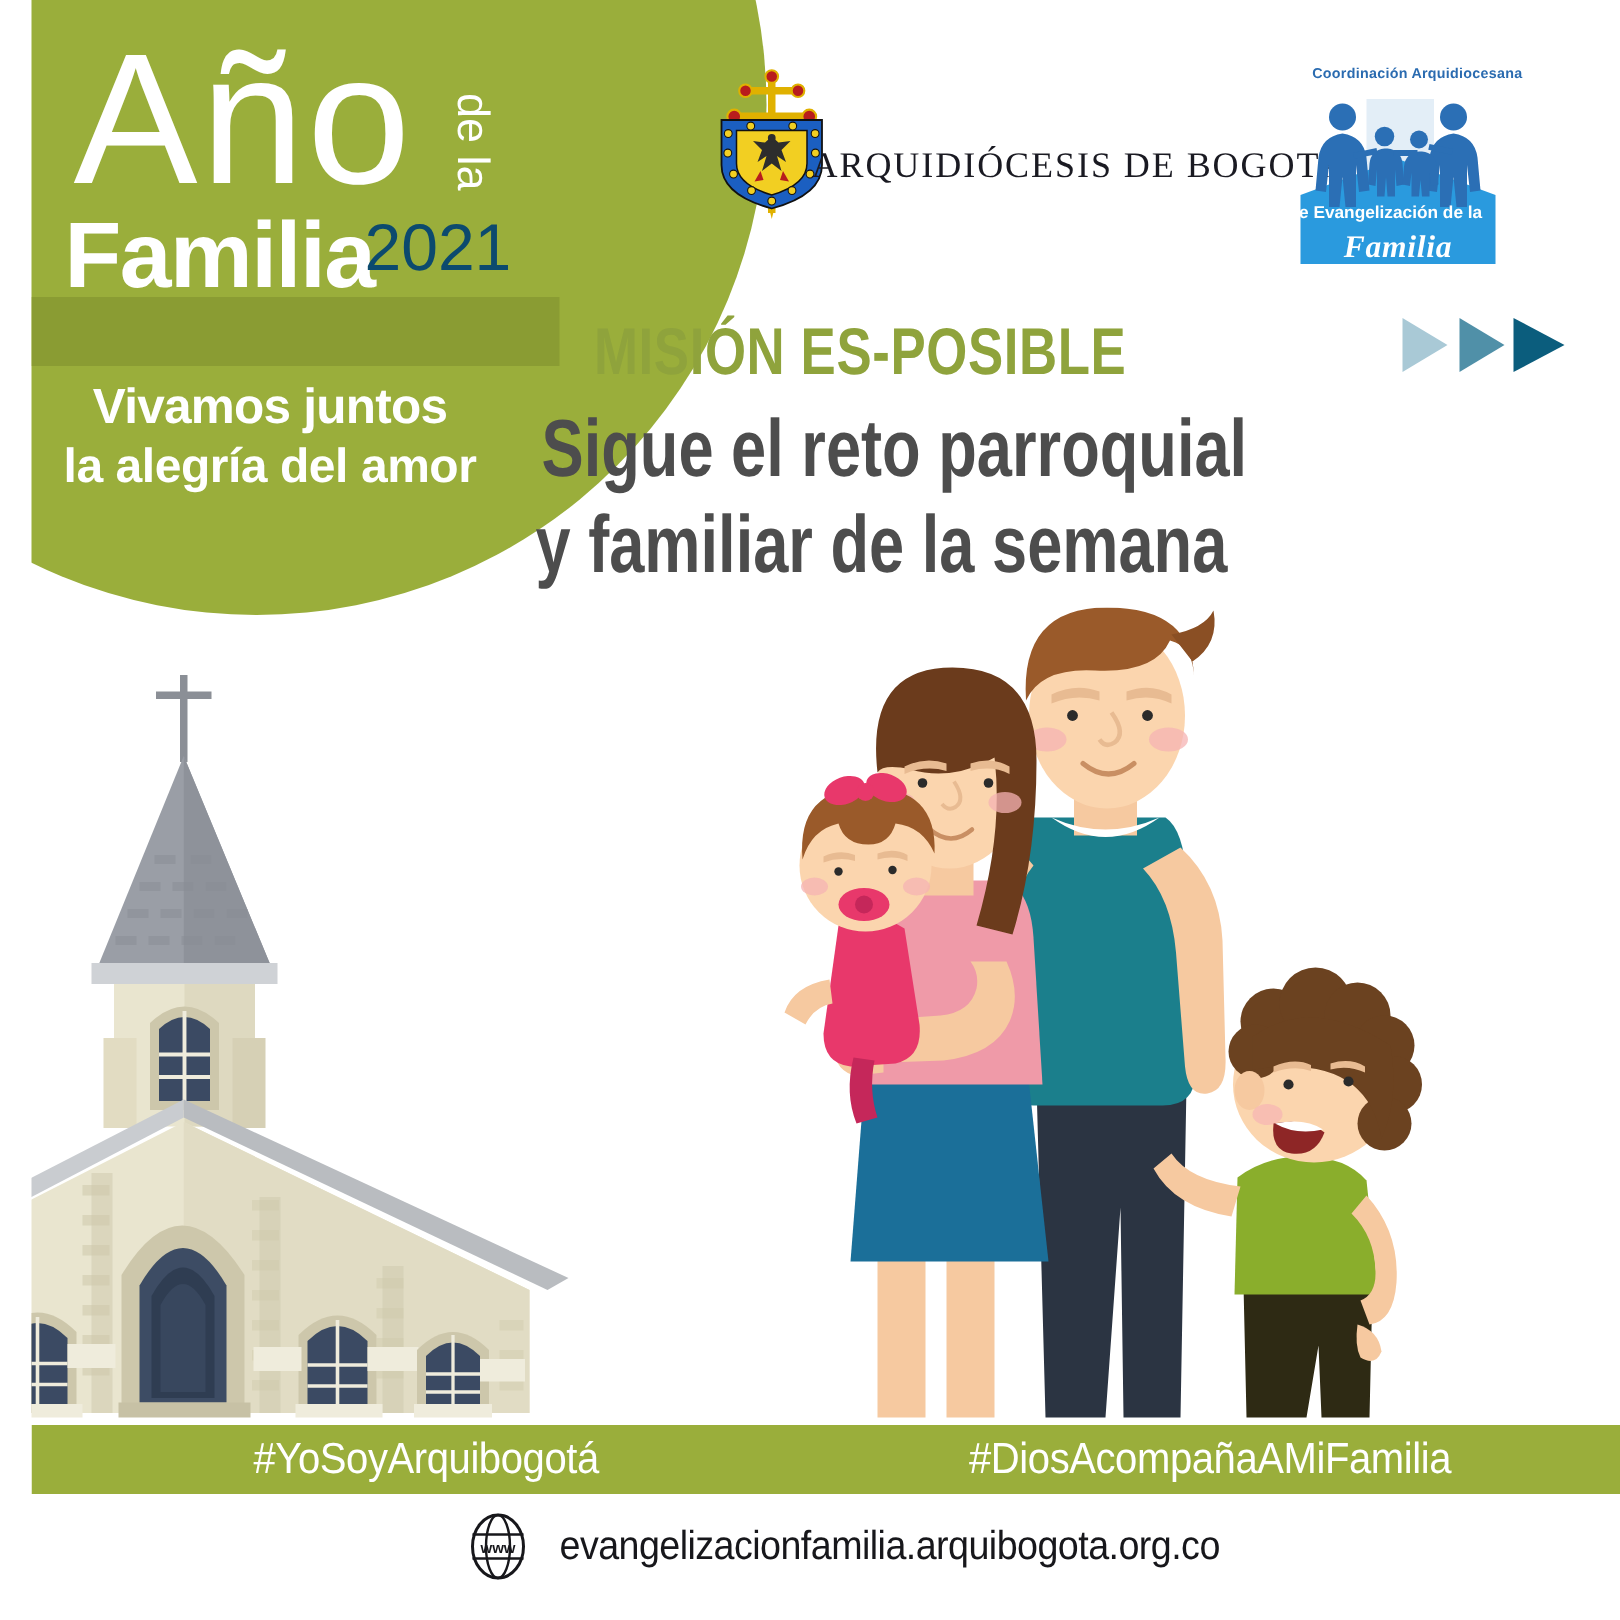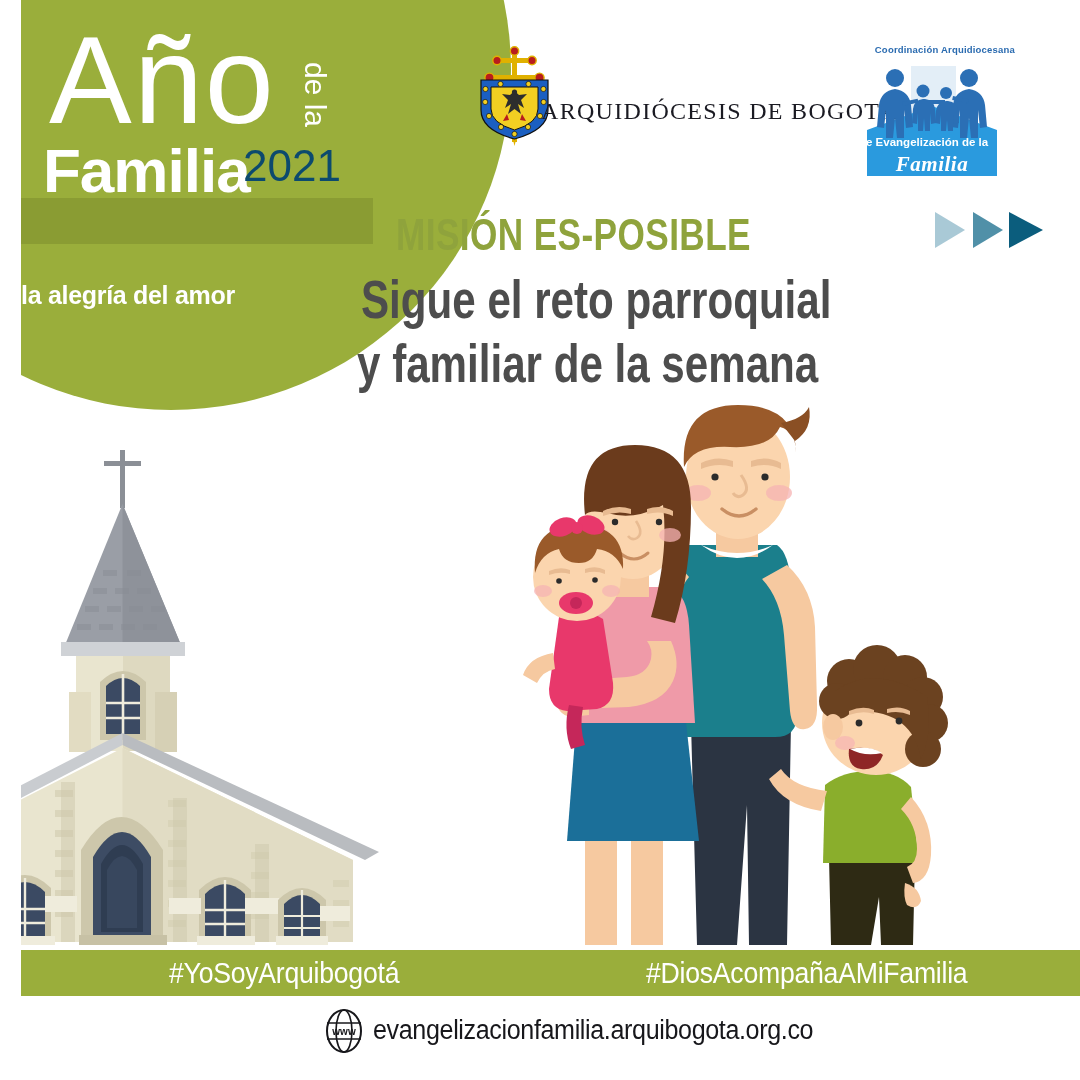--- a/index.html
+++ b/index.html
@@ -44,22 +44,22 @@
   }
   .date-text{
     position:absolute;left:0px;top:205px;width:320px;text-align:center;
     color:#ffffff;font-size:25px;font-weight:400;letter-spacing:0px;
   }
   .slogan1{
     position:absolute;left:0px;top:252px;width:318px;text-align:center;
     color:#ffffff;font-size:33px;font-weight:bold;letter-spacing:-0.5px;
   }
   .slogan2{
-    position:absolute;left:0px;top:281px;width:318px;
-    color:#ffffff;font-size:25px;font-weight:bold;letter-spacing:-0.3px;
+    position:absolute;left:0px;top:292px;width:318px;text-align:center;
+    color:#ffffff;font-size:32px;font-weight:bold;letter-spacing:-0.3px;
   }
 
   
   .diocese-logo{position:absolute;left:450px;top:42px;width:340px;height:110px;}
   .diocese-name{
     position:absolute;left:520px;top:98px;
     color:#1a1a22;font-family:"Liberation Serif",serif;
     font-size:24px;font-variant:small-caps;letter-spacing:1.3px;
   }
 
@@ -118,41 +118,42 @@
     color:#ffffff;font-size:29px;font-weight:400;letter-spacing:-0.3px;
     font-family:"Liberation Sans Narrow","Liberation Sans",sans-serif;
     transform:scaleX(0.92);transform-origin:left top;
   }
   .hash-right{
     position:absolute;left:625px;top:957px;
     color:#ffffff;font-size:29px;font-weight:400;letter-spacing:-0.3px;
     font-family:"Liberation Sans Narrow","Liberation Sans",sans-serif;
     transform:scaleX(0.92);transform-origin:left top;
   }
-  .globe-icon{position:absolute;left:301px;top:1008px;width:44px;height:46px;}
+  .globe-icon{position:absolute;left:289px;top:1008px;width:44px;height:46px;}
   .site-url{
     position:absolute;left:352px;top:1015px;
     color:#17171b;font-size:27px;font-weight:400;letter-spacing:-0.4px;
     font-family:"Liberation Sans Narrow","Liberation Sans",sans-serif;
     transform:scaleX(0.93);transform-origin:left top;
   }
 </style>
 </head>
 <body>
 
 <div id="poster">
 
   <div class="green-circle"></div>
   <div class="date-band"></div>
 
   <div class="badge-text">
     <div class="ano-line">Año</div>
     <div class="dela">de la</div>
     <div class="familia-line">Familia</div>
     <div class="familia-year">2021</div>
+    <div class="slogan1">Vivamos juntos</div>
     <div class="slogan2">la alegría del amor</div>
   </div>
 
   <div class="diocese-logo">
     <svg width="340" height="110" viewBox="0 0 340 110">
 
       <g>
         <rect x="41" y="8" width="5" height="92" fill="#e0b100"></rect>
         <rect x="26" y="16" width="35" height="5" fill="#e0b100"></rect>
         <rect x="18" y="33" width="51" height="5.5" fill="#e0b100"></rect>

